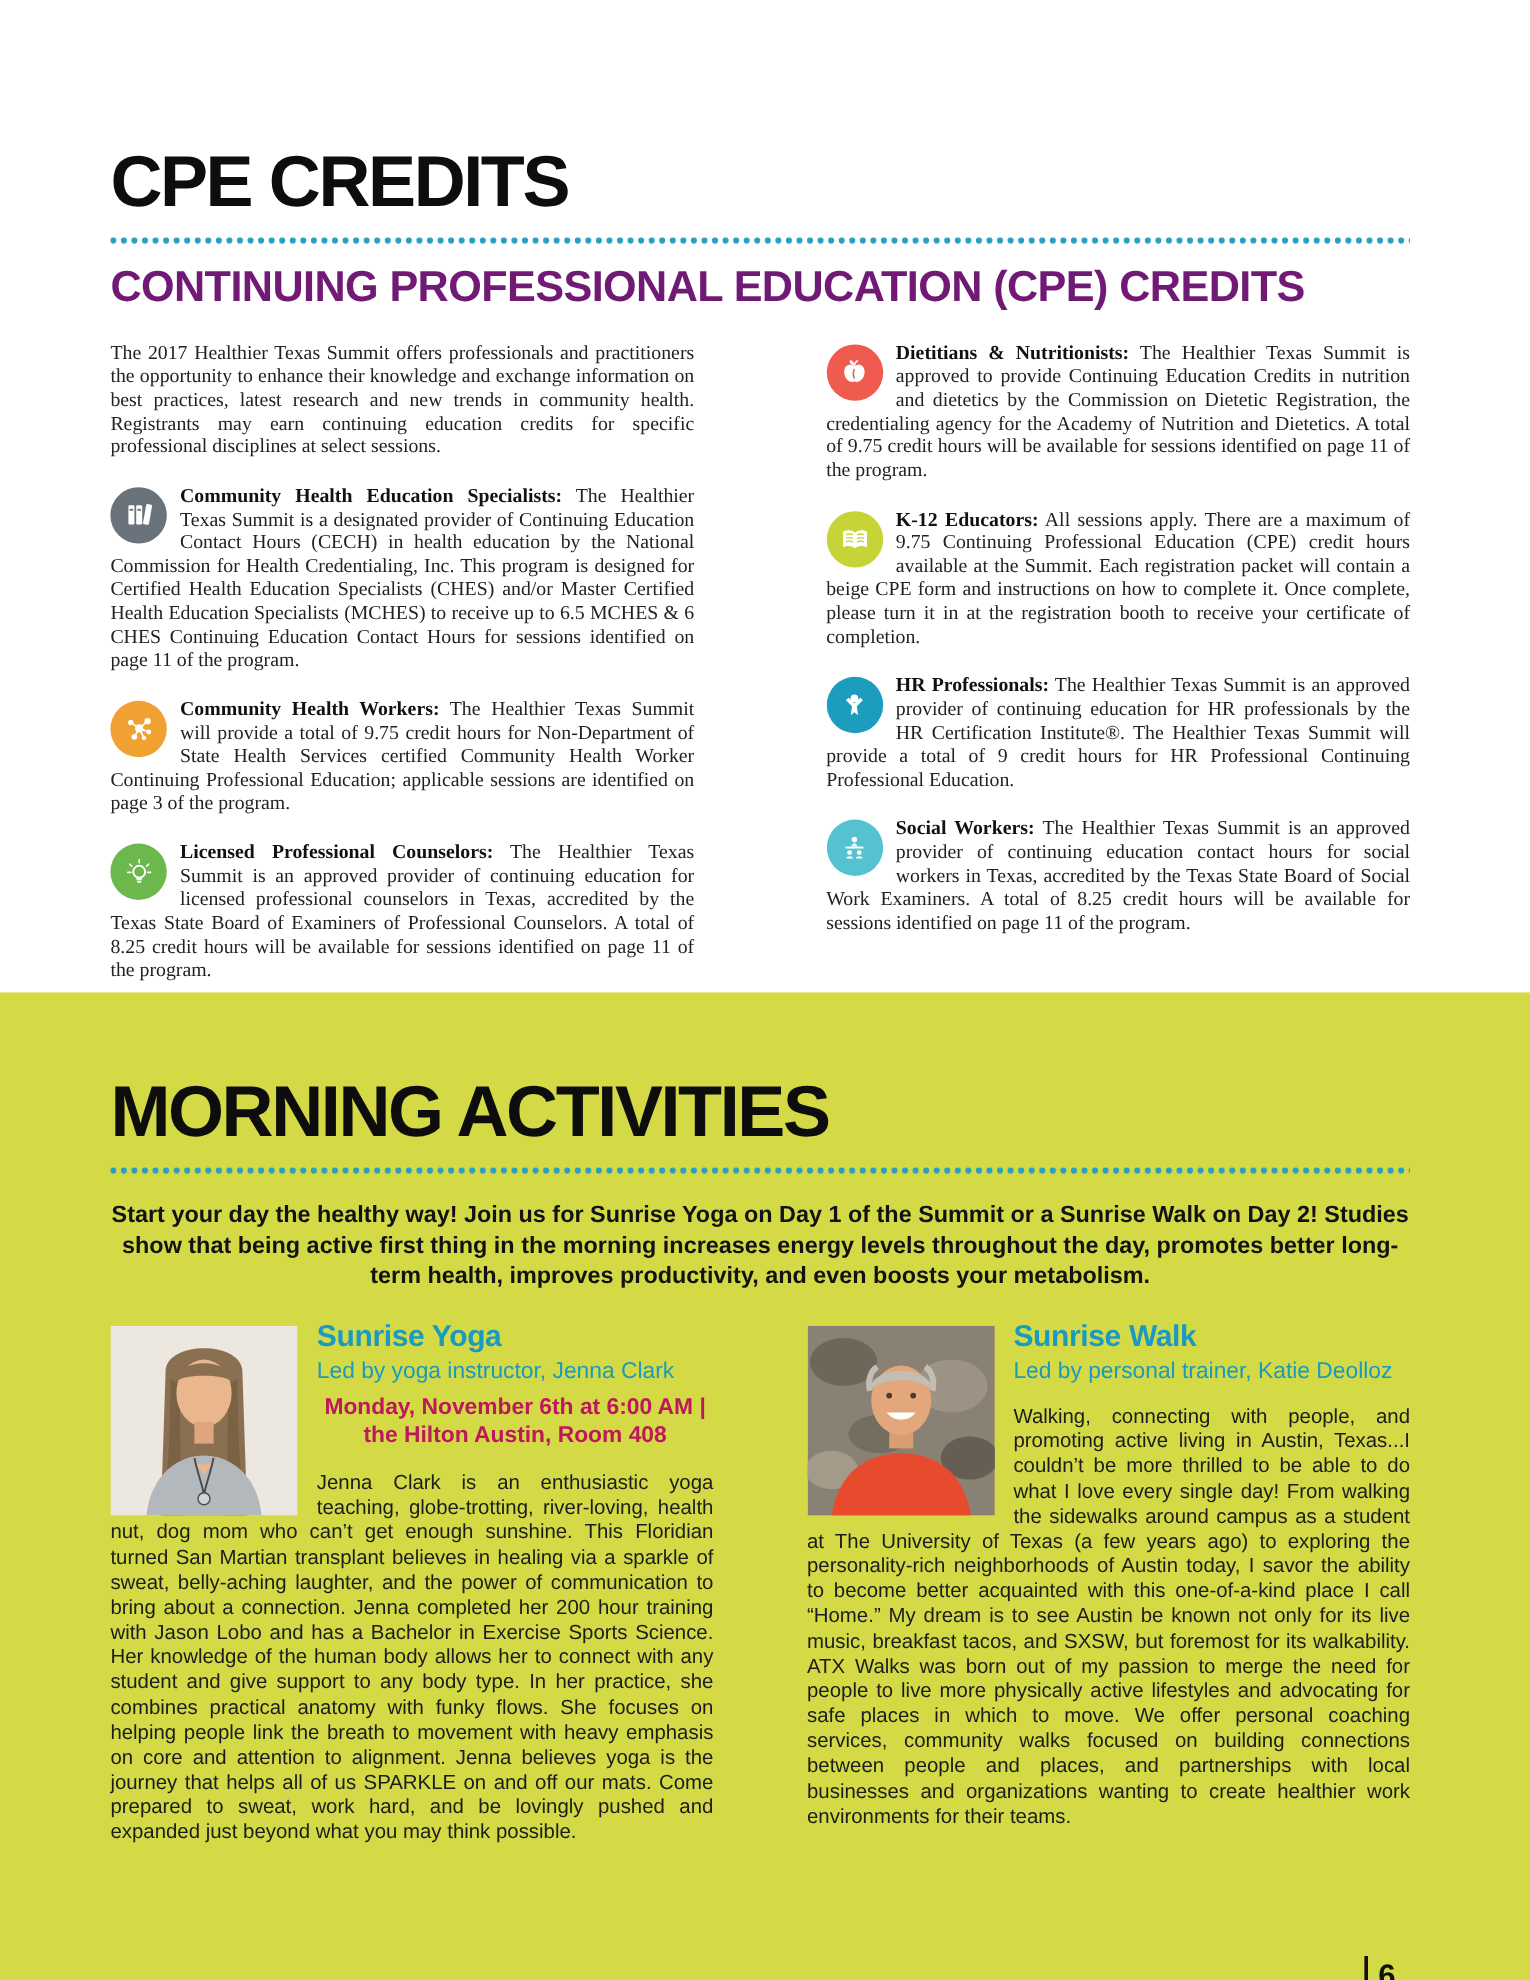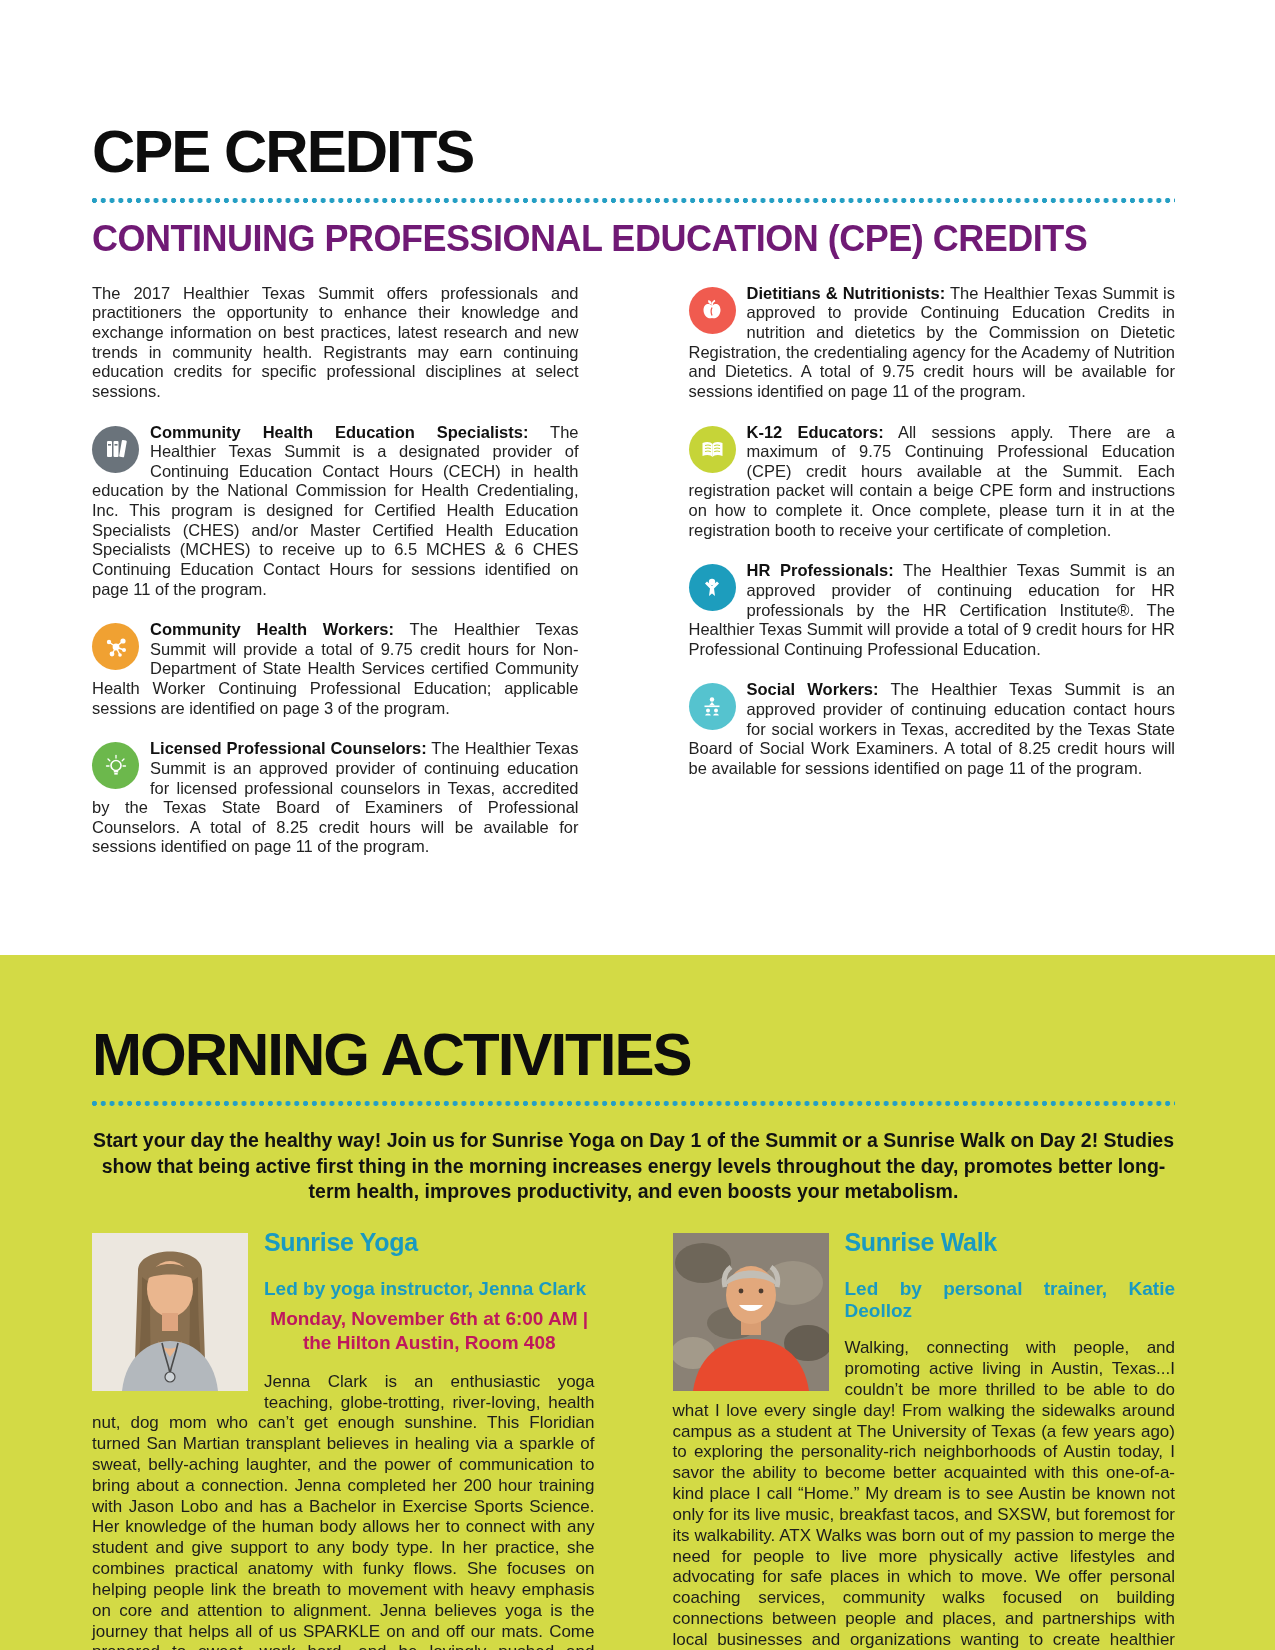--- a/index.html
+++ b/index.html
@@ -1,36 +1,36 @@
 <!DOCTYPE html>
 <html><head>
 <meta charset="utf-8">
 <style>
   * { margin: 0; padding: 0; box-sizing: border-box; }
   html, body { width: 1275px; }
   body { font-family: "Liberation Sans", sans-serif; background: #ffffff; }
   .page { position: relative; width: 1275px; height: 1650px; overflow: hidden; background: #ffffff; }
 
   
-  .cpe-section { height: 955px; background: #ffffff; padding: 122px 100px 0 92px; }
+  .cpe-section { height: 827px; background: #ffffff; padding: 122px 100px 0 92px; }
   .big-title {
     font-size: 60px; font-weight: 800; color: #0d0d0d;
     letter-spacing: -2px; line-height: 1.0;
     font-family: "Liberation Sans", sans-serif;
   }
   .dotted-rule {
     height: 5px; margin-top: 16px;
     background-image: radial-gradient(circle at 2.4px 2.4px, #259fc4 2.3px, transparent 2.9px);
     background-size: 8.8px 5px; background-repeat: repeat-x;
   }
   .cpe-subtitle {
     margin-top: 17px; font-size: 36px; font-weight: 800;
     color: #701a75; letter-spacing: -0.5px; line-height: 1.05;
   }
-  .cpe-columns { display: flex; gap: 110px; margin-top: 26px; }
+  .cpe-columns { display: flex; gap: 110px; margin-top: 26px; font-family: Liberation Serif, serif; }
   .cpe-col { flex: 1; font-size: 16.5px; line-height: 1.19; color: #222; text-align: justify; }
   .cpe-col p.plain { margin-bottom: 21px; }
   .credit-item { margin-bottom: 21px; overflow: visible; }
   .credit-item::after { content: ""; display: block; clear: both; }
   .icon-circle {
     width: 47px; height: 47px; border-radius: 50%;
     float: left; margin: 3px 11px 5px 0;
     display: flex; align-items: center; justify-content: center;
   }
   .icon-circle svg { display: block; }
@@ -50,21 +50,21 @@
   }
   .morning-lead {
     margin-top: 22px; font-size: 19.5px; font-weight: bold;
     color: #121212; line-height: 1.32; text-align: center;
   }
   .profiles { display: flex; gap: 78px; margin-top: 24px; }
   .profile { flex: 1; font-size: 17px; line-height: 1.225; color: #1c1c1c; text-align: justify; }
   .profile-photo { float: left; width: 156px; height: 158px; margin: 4px 16px 4px 0; }
   .profile-photo svg { display: block; width: 156px; height: 158px; }
   .profile h3 { color: #1a9ac1; font-size: 25px; font-weight: bold; letter-spacing: -0.3px; line-height: 1.1; }
-  .profile h4 { color: #1a9ac1; font-size: 19px; font-weight: bold; margin-top: 21px; line-height: 1.15; }
+  .profile h4 { color: #1a9ac1; font-size: 19px; font-weight: normal; margin-top: 3px; line-height: 1.15; }
   .profile .when { font-weight: bold; color: #be185d; font-size: 19px; line-height: 1.27; margin-top: 7px; text-align: center; }
   .profile .bio { margin-top: 17px; }
   .page-number {
     position: absolute; right: 112px; bottom: 30px;
     font-size: 26px; font-weight: bold; color: #101010;
     border-left: 3px solid #101010; padding-left: 9px; line-height: 1.25;
   }
 </style>
 </head>
 <body>

